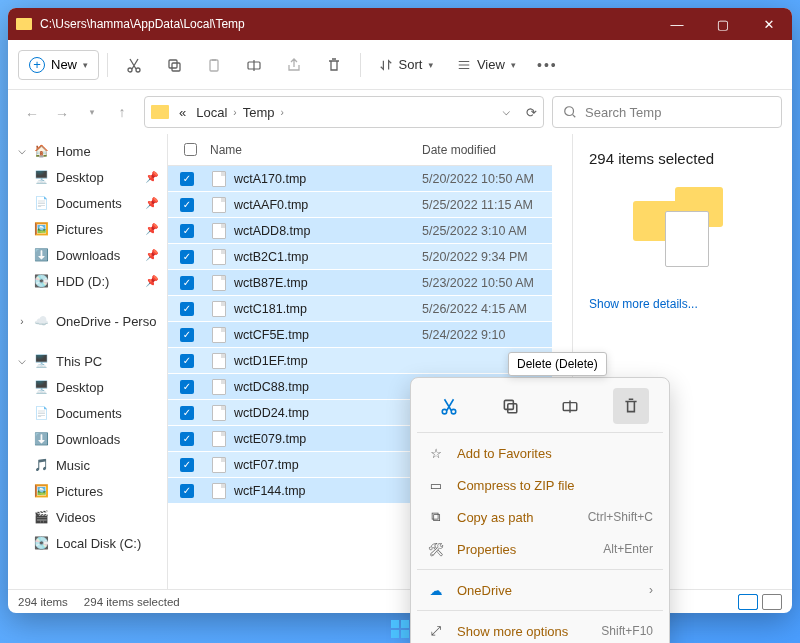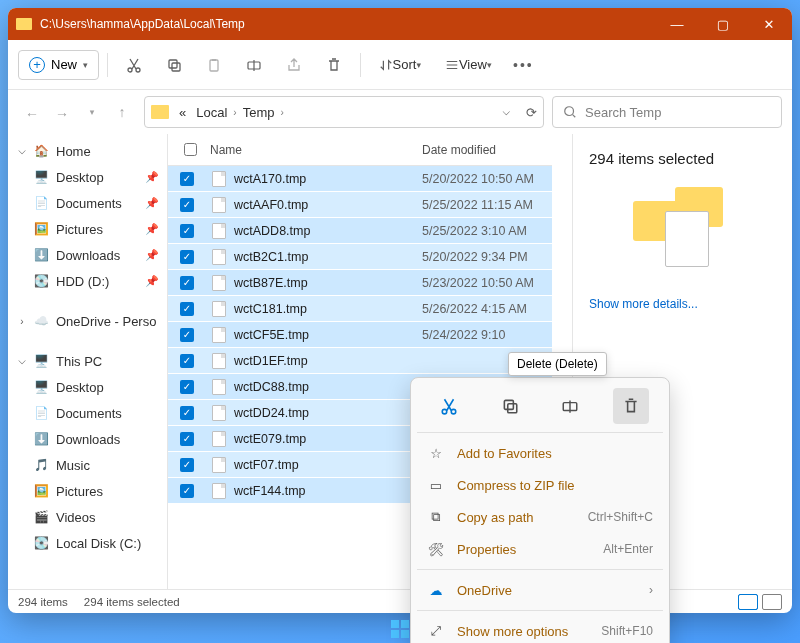--- a/index.html
+++ b/index.html
@@ -1,27 +1,27 @@
 <!DOCTYPE html>
 <html><head>
 <meta charset="utf-8">
 <style>
 * { box-sizing: border-box; font-family: "Segoe UI", sans-serif; }
 body { margin: 0; background: linear-gradient(135deg, #6bb6ff 0%, #4a9eff 100%); width: 800px; height: 643px; overflow: hidden; position: relative; }
 .window { position: absolute; top: 8px; left: 8px; right: 8px; bottom: 30px; background: #fff; border-radius: 8px; overflow: hidden; display: flex; flex-direction: column; box-shadow: 0 8px 32px rgba(0,0,0,0.3); }
-.titlebar { height: 32px; background: #c2410c; display: flex; align-items: center; color: #fff; font-size: 12px; }
+.titlebar { height: 32px; background: #7f1d1d; display: flex; align-items: center; color: #fff; font-size: 12px; }
 .title-icon { width: 16px; height: 12px; background: #ffd966; margin: 0 8px; border-radius: 1px; }
 .title-text { flex: 1; }
 .tb-btn { width: 46px; height: 32px; display: flex; align-items: center; justify-content: center; color: #fff; font-size: 13px; cursor: pointer; }
 .toolbar { height: 50px; display: flex; align-items: center; padding: 0 10px; gap: 4px; border-bottom: 1px solid #e5e5e5; }
 .new-btn { display: flex; align-items: center; gap: 6px; padding: 6px 10px; border: 1px solid #d0d0d0; border-radius: 4px; font-size: 13px; cursor: pointer; }
 .new-plus { width: 16px; height: 16px; border: 1.5px solid #0078d4; border-radius: 50%; display: flex; align-items: center; justify-content: center; color: #0078d4; font-size: 13px; line-height: 1; }
 .tb-icon { width: 36px; height: 36px; display: flex; align-items: center; justify-content: center; cursor: pointer; color: #606060; border-radius: 4px; }
 .tb-sep { width: 1px; height: 24px; background: #e0e0e0; margin: 0 4px; }
-.tb-text { display: flex; align-items: center; padding: 6px 10px; font-size: 13px; cursor: pointer; border-radius: 4px; color: #303030; }
+.tb-text { display: flex; align-items: center; gap: 6px; padding: 6px 10px; font-size: 13px; cursor: pointer; border-radius: 4px; color: #303030; }
 .navbar { height: 44px; display: flex; align-items: center; padding: 0 10px; gap: 8px; }
 .nav-arrows { display: flex; gap: 2px; }
 .nav-arrow { width: 28px; height: 28px; display: flex; align-items: center; justify-content: center; color: #a0a0a0; cursor: pointer; font-size: 14px; }
 .addressbar { flex: 1; height: 32px; border: 1px solid #d0d0d0; border-radius: 4px; display: flex; align-items: center; padding: 0 6px; gap: 6px; font-size: 13px; }
 .addr-folder { width: 18px; height: 14px; background: #ffd966; border-radius: 1px; }
 .breadcrumb { display: flex; align-items: center; gap: 2px; color: #303030; }
 .crumb { padding: 2px 4px; cursor: pointer; }
 .crumb-sep { color: #808080; font-size: 10px; }
 .searchbar { width: 230px; height: 32px; border: 1px solid #d0d0d0; border-radius: 4px; display: flex; align-items: center; padding: 0 10px; gap: 8px; color: #808080; font-size: 13px; }
 .body { flex: 1; display: flex; overflow: hidden; }

